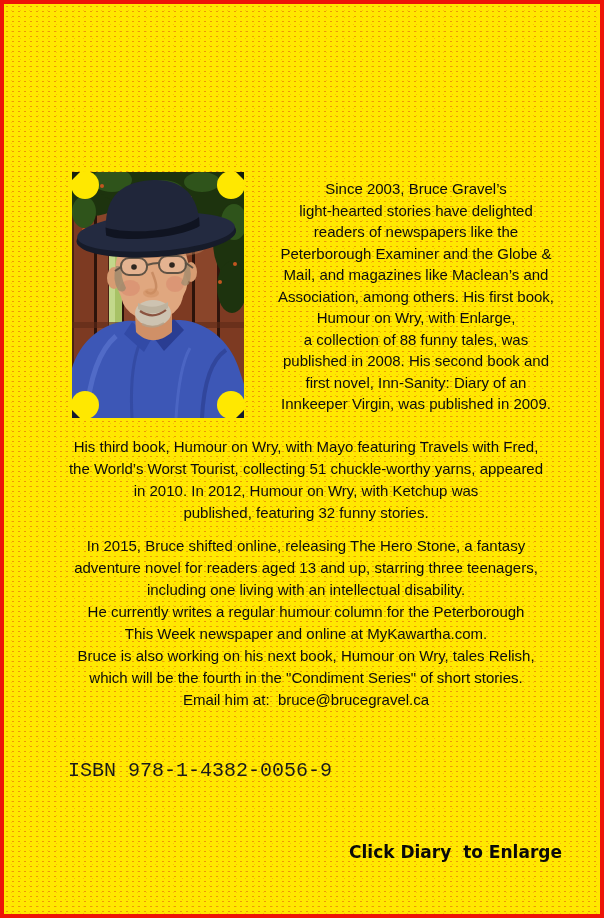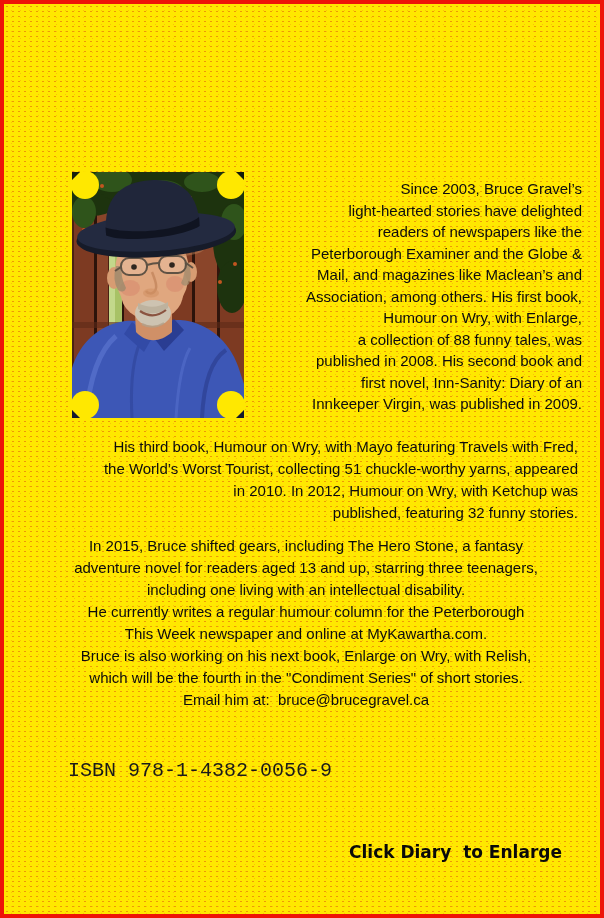--- a/index.html
+++ b/index.html
@@ -35,22 +35,22 @@
   .tip.tr{right:0;top:0;background:#121a0b;clip-path:polygon(0 0,100% 0,100% 100%);}
   .tip.bl{left:0;bottom:0;background:#131a2e;clip-path:polygon(0 0,100% 100%,0 100%);}
   .tip.br{right:0;bottom:0;background:#131a2e;clip-path:polygon(100% 0,100% 100%,0 100%);}
   
   .bio{
     position:absolute;text-align:center;color:#0d0d0d;
     font-family:"Liberation Sans",sans-serif;
     font-size:15px;white-space:pre-line;
   }
   .bio .it{}
-  .bio-right{left:246px;top:174px;width:332px;line-height:21.5px;text-align:right;}
-  .bio-mid{left:30px;top:432px;width:544px;line-height:22px;text-align:right;}
+  .bio-right{left:246px;top:174px;width:332px;line-height:21.5px;}
+  .bio-mid{left:30px;top:432px;width:544px;line-height:22px;}
   .bio-bottom{left:25px;top:531px;width:554px;line-height:22px;}
   
   .imprint{
     position:absolute;left:64px;top:753px;
     font-family:Liberation Mono, monospace;
     font-size:20px;line-height:28px;color:#1a1a1a;
   }
   
   .enlarge{
     position:absolute;left:345px;top:838px;
@@ -177,26 +177,26 @@
 a collection of 88 funny tales, was
 published in 2008. His second book and
 first novel, </span><span class="it">Inn-Sanity: Diary of an
 Innkeeper Virgin</span><span>, was published in 2009.</span></div>
 
   <div class="bio bio-mid"><span>His third book, </span><span class="it">Humour on Wry, with Mayo featuring Travels with Fred,
 the World’s Worst Tourist</span><span>, collecting 51 chuckle-worthy yarns, appeared
 in 2010. In 2012, </span><span class="it">Humour on Wry, with Ketchup</span><span> was
 published, featuring 32 funny stories.</span></div>
 
-  <div class="bio bio-bottom"><span>In 2015, Bruce shifted gears, including </span><span class="it">The Hero Stone</span><span>, a fantasy
+  <div class="bio bio-bottom"><span>In 2015, Bruce shifted online, releasing </span><span class="it">The Hero Stone</span><span>, a fantasy
 adventure novel for readers aged 13 and up, starring three teenagers,
 including one living with an intellectual disability.
 He currently writes a regular humour column for the </span><span class="it">Peterborough
 This Week</span><span> newspaper and online at MyKawartha.com.
-Bruce is also working on his next book, </span><span class="it">Enlarge on Wry, with Relish</span><span>,
+Bruce is also working on his next book, </span><span class="it">Humour on Wry, tales Relish</span><span>,
 which will be the fourth in the "Condiment Series" of short stories.
 Email him at:&nbsp; bruce@brucegravel.ca</span></div>
 
   <div class="imprint">
     <div>ISBN 978-1-4382-0056-9</div>
   </div>
 
   <a class="enlarge" href="#">Click Diary  to Enlarge</a>
 
 </div>

